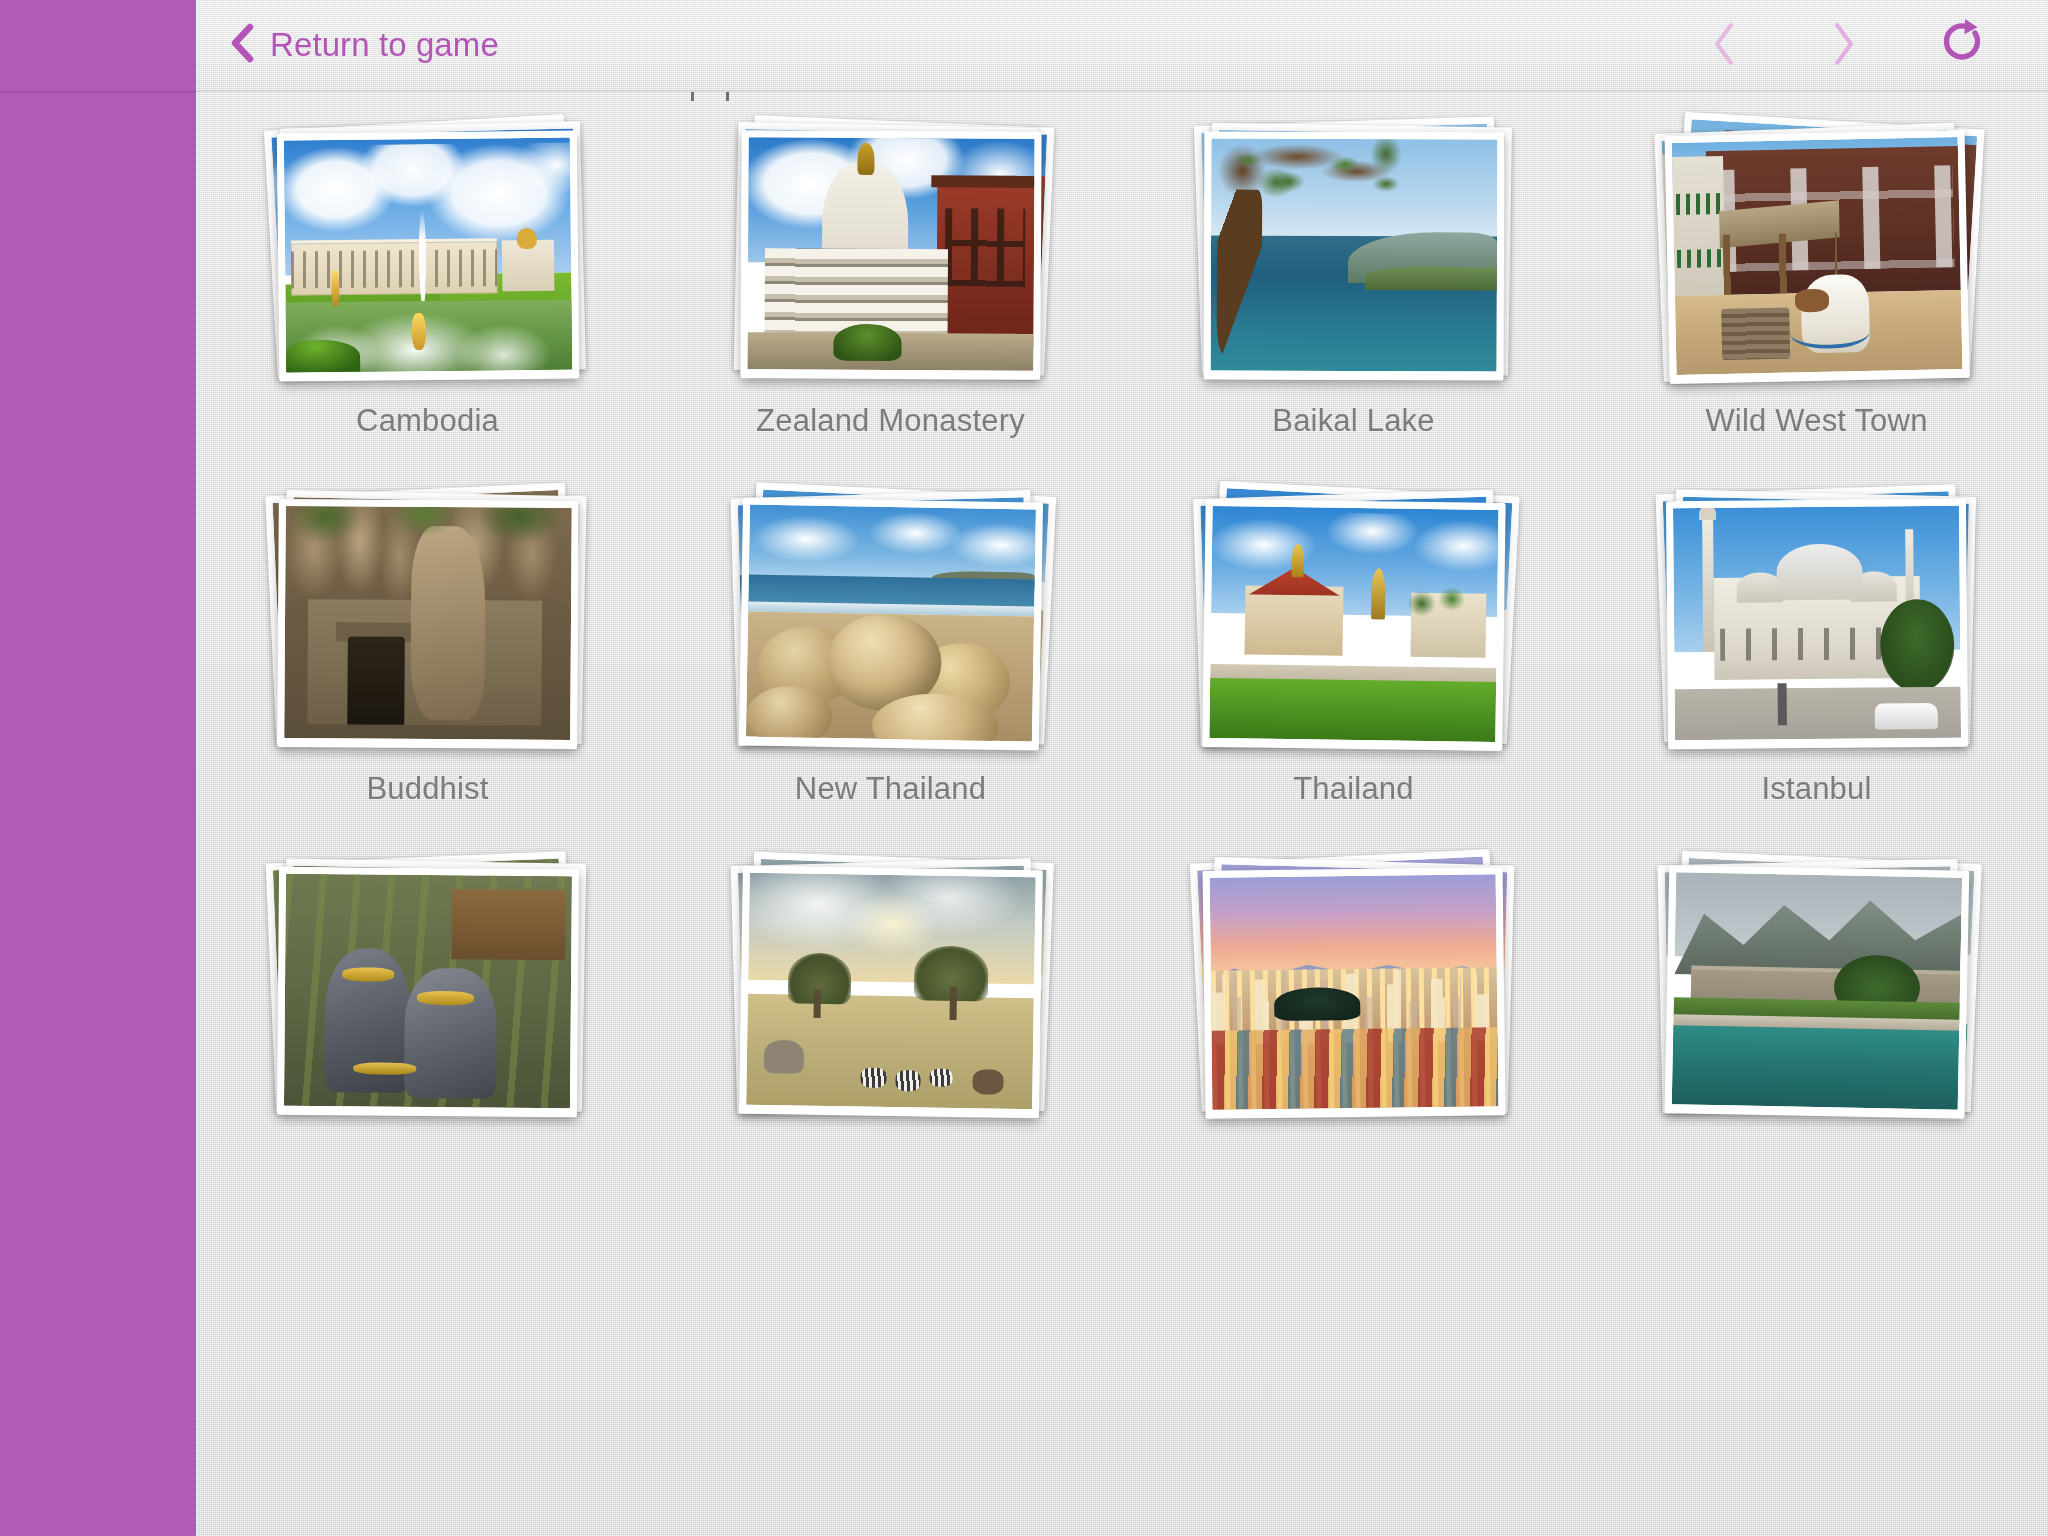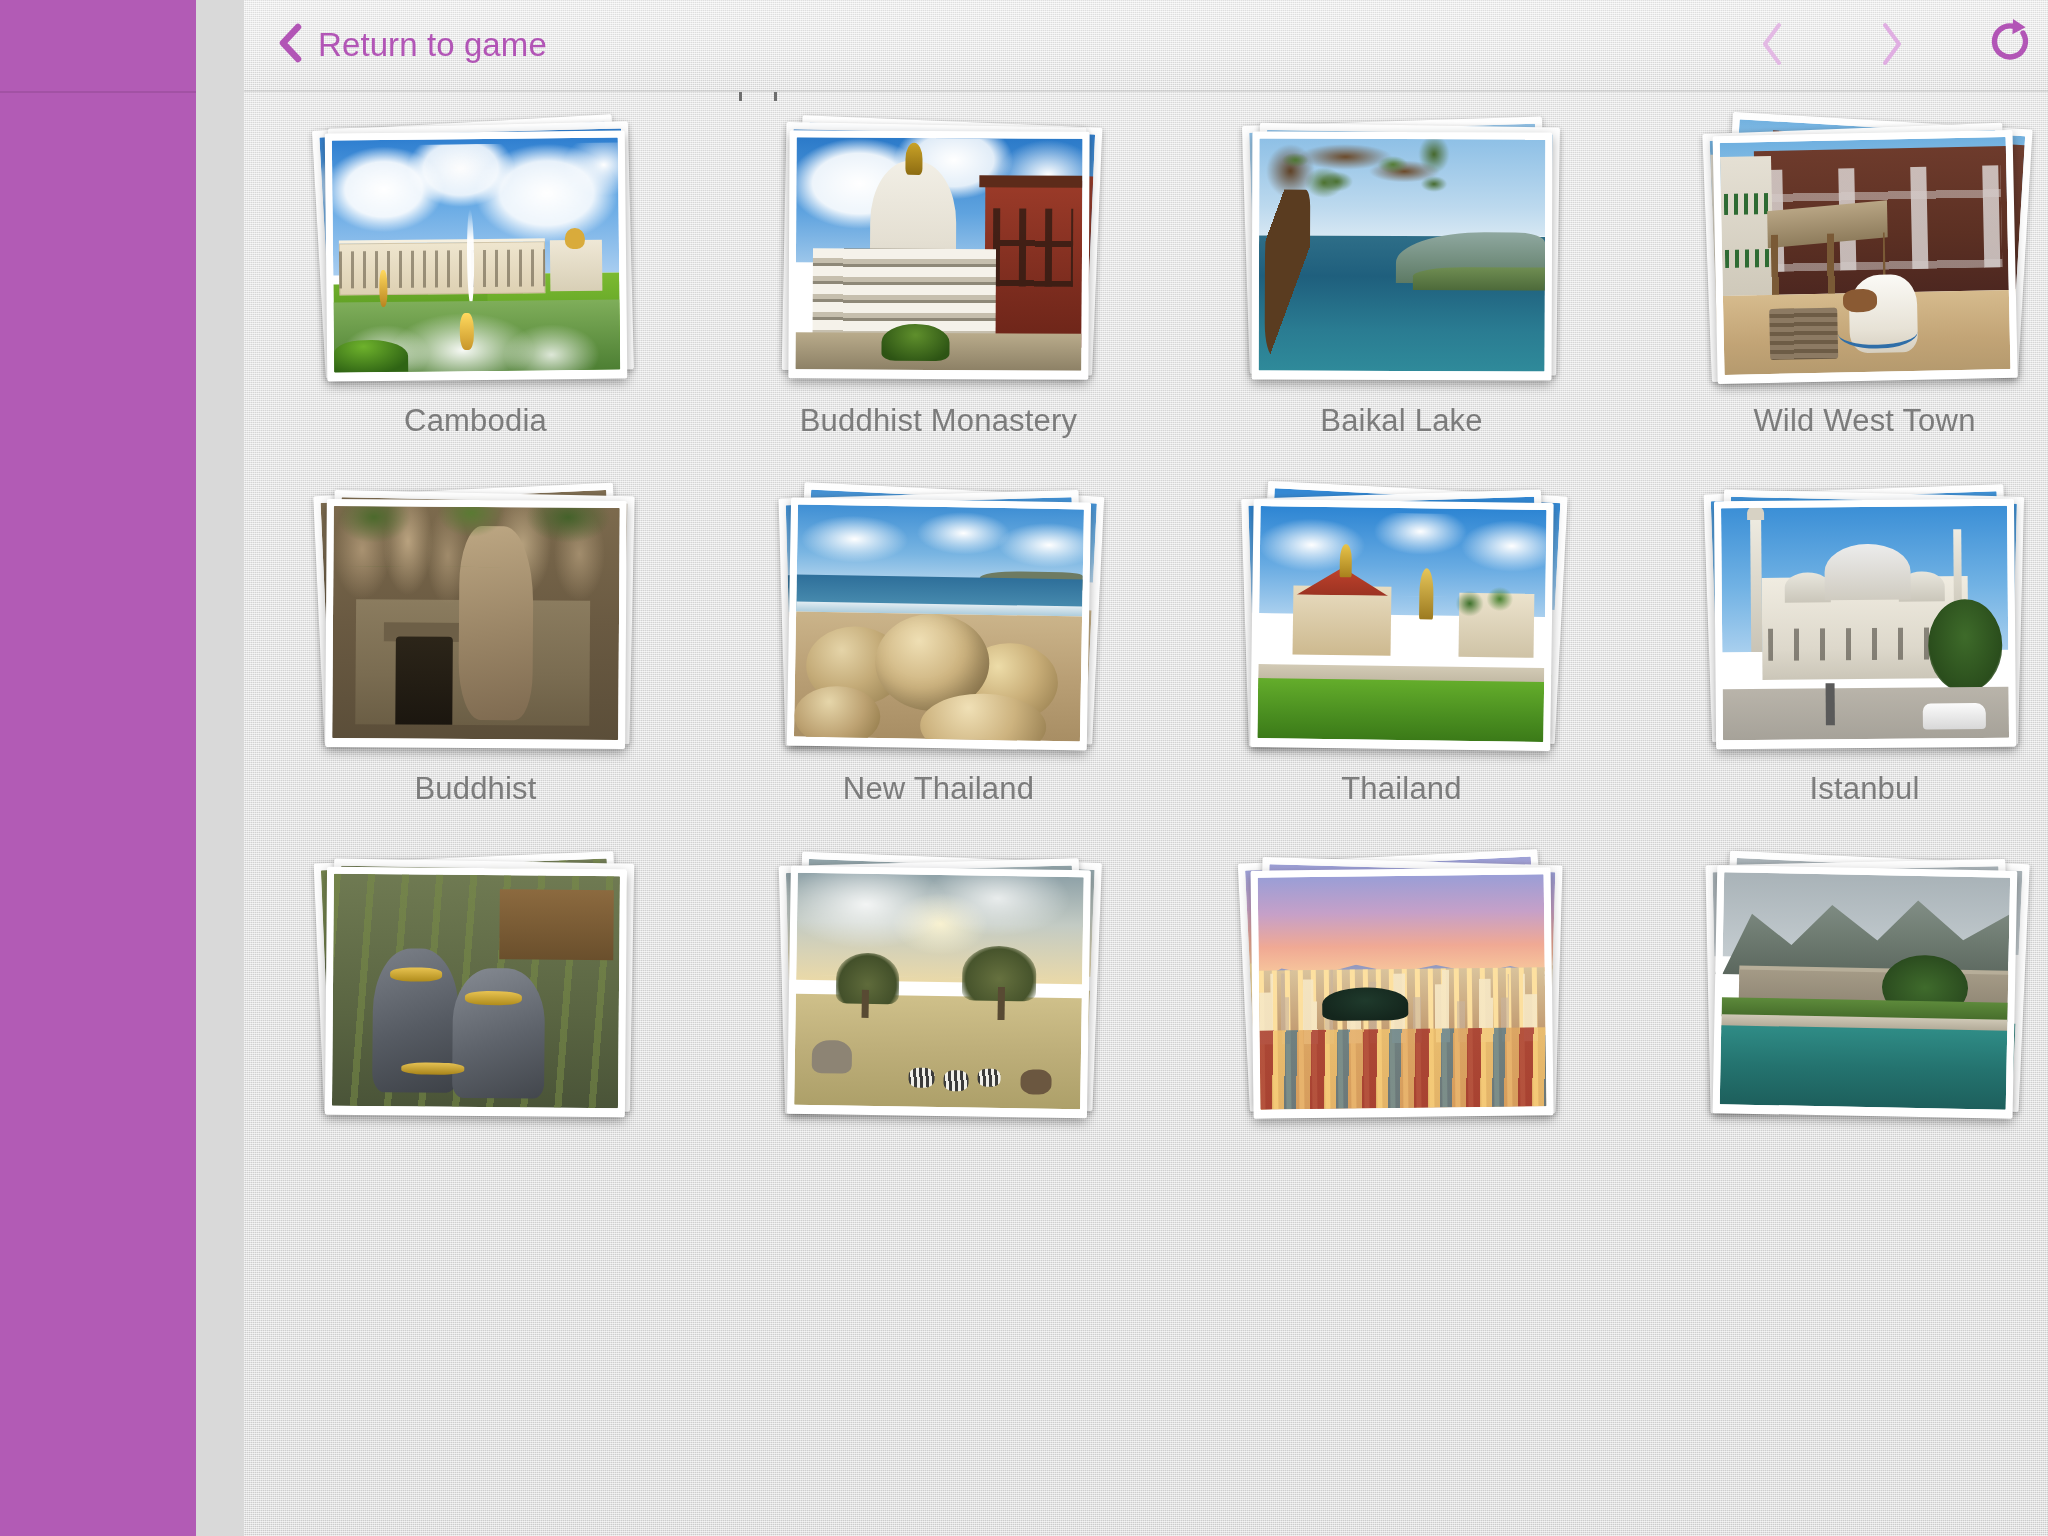--- a/index.html
+++ b/index.html
@@ -11,21 +11,20 @@
     overflow: hidden;
     font-family: "Liberation Sans", sans-serif;
     background: #d9d9d9;
   }
 
   #app {
     position: relative;
     width: 1840px;
     height: 1536px;
     display: flex;
-    gap: 48px;
   }
 
   
   .sidebar {
     position: relative;
     width: 196px;
     height: 1536px;
     background: #b25bb5;
     flex: 0 0 196px;
   }
@@ -572,21 +571,21 @@
                       <div class="redwins"></div>
                     <div class="stupa"></div>
                       <div class="spire"></div>
                     <div class="tiers"></div>
                       <div class="ground"></div>
                       <div class="bush"></div>
                   </div>
                 </div>
               </div>
             </div>
-            <div class="caption">Buddhist Monastery</div>
+            <div class="caption">Zealand Monastery</div>
           </div>
 
           <div class="cell">
             <div class="stack">
               <div class="card back2" style="transform:rotate(-1.8deg) translate(-6px,-7px);">
                 <div class="photo">
                     <div class="sc baikal">
                       <div class="sky"></div>
                       <div class="water"></div>
                     </div>

